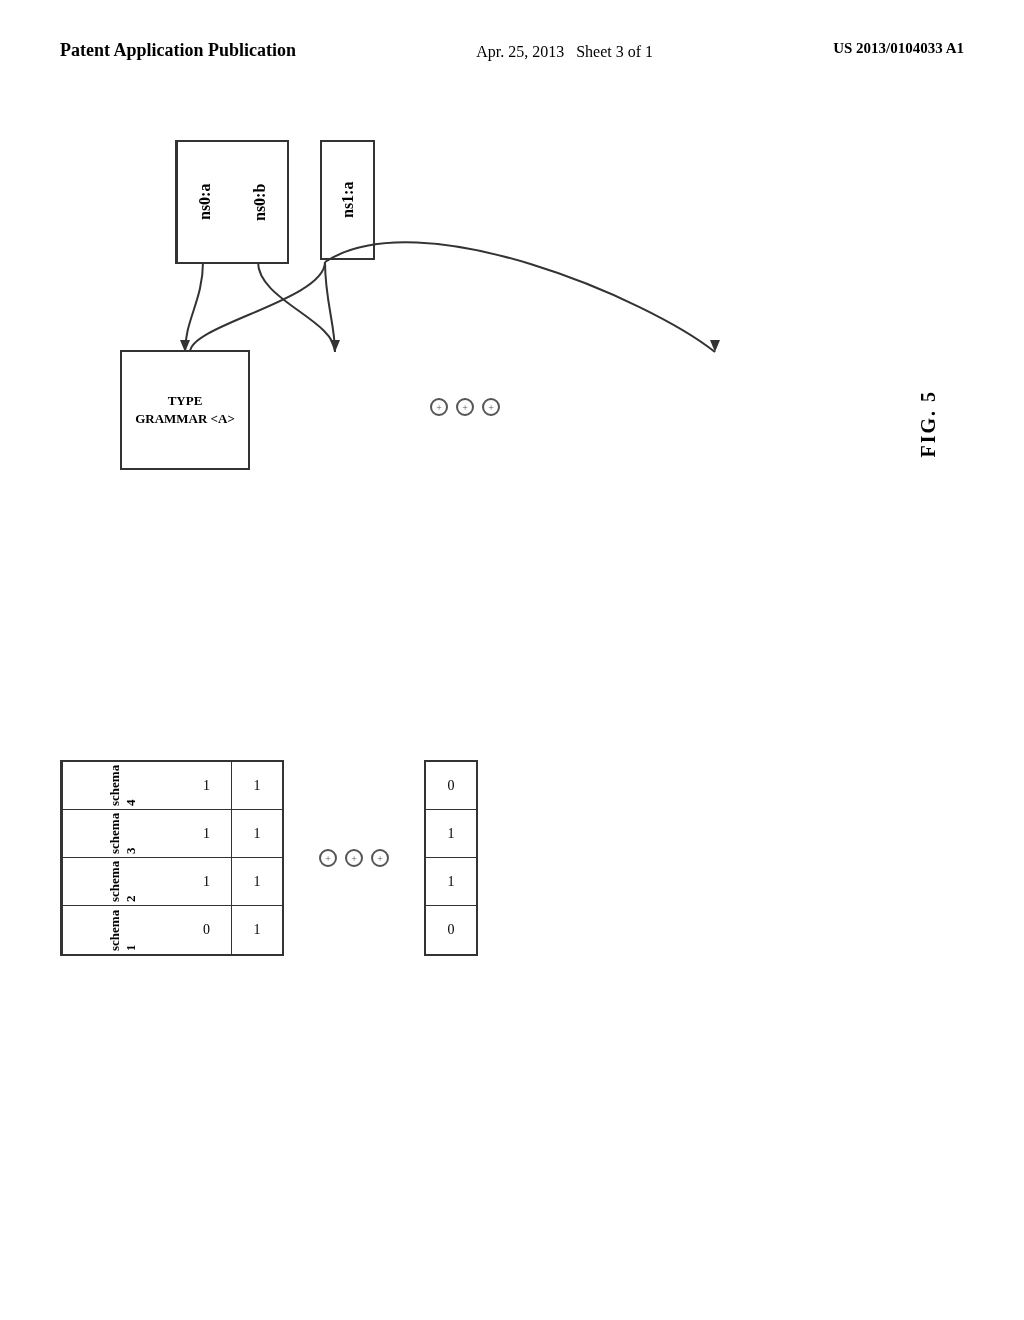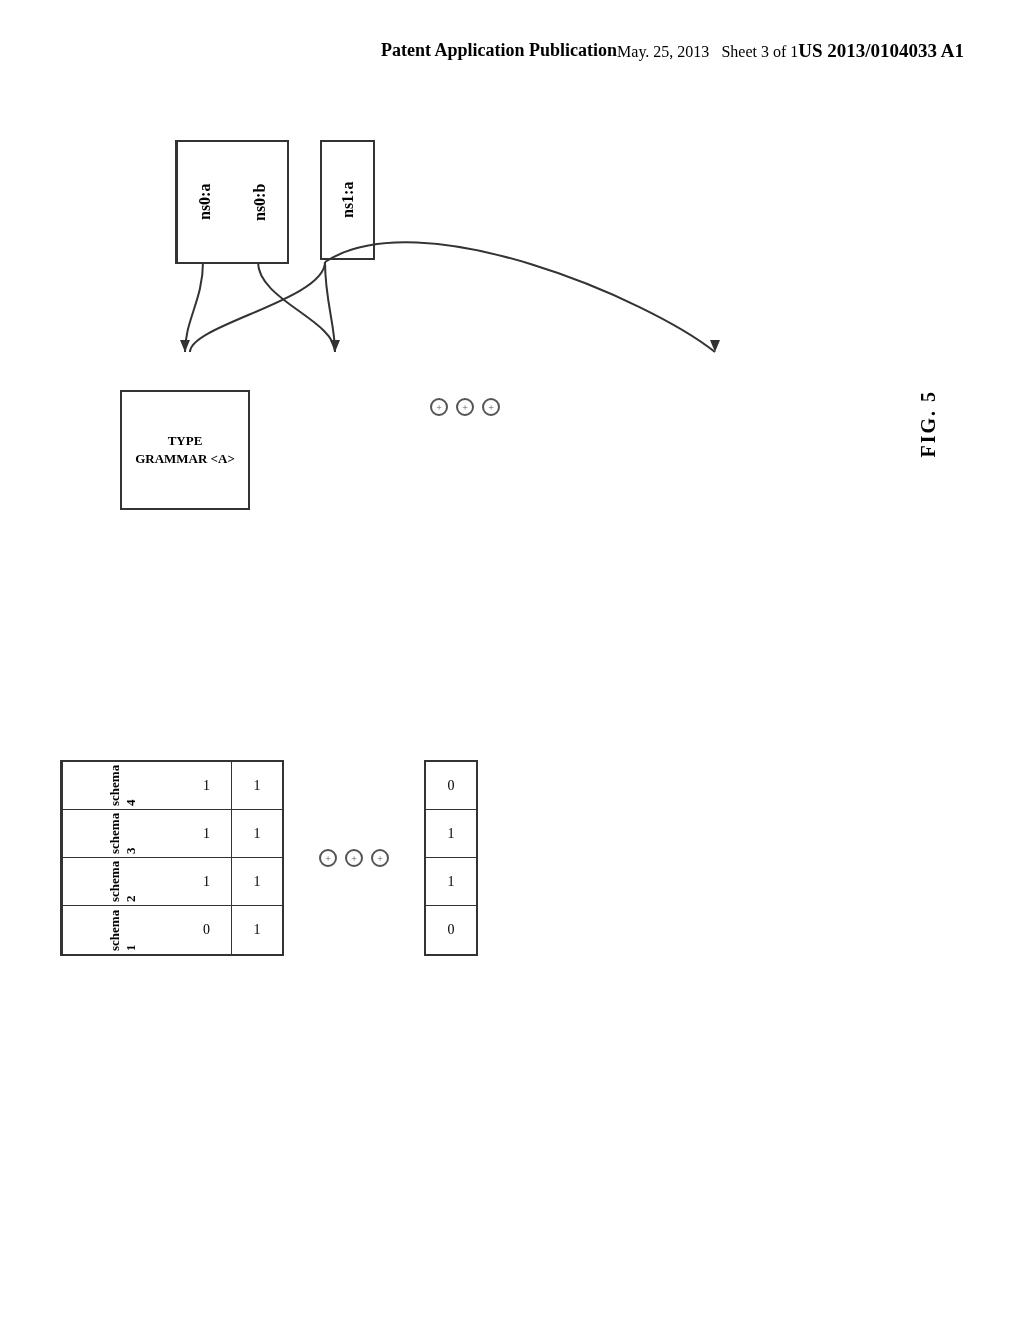--- a/index.html
+++ b/index.html
@@ -8,35 +8,35 @@
       height: 1320px;
       background: #ffffff;
       font-family: 'Times New Roman', Times, serif;
       position: relative;
       overflow: hidden;
     }
 
     
     .header {
       display: flex;
-      justify-content: flex-end;
+      justify-content: space-between;
       align-items: flex-start;
       padding: 40px 60px 0 60px;
     }
     .header-left {
       font-size: 18px;
       font-weight: bold;
     }
     .header-center {
       font-size: 16px;
       text-align: center;
       line-height: 1.5;
     }
     .header-right {
-      font-size: 19px;
+      font-size: 15px;
       font-weight: bold;
     }
 
     
     .diagram-area {
       position: absolute;
       top: 140px;
       left: 60px;
       width: 900px;
       height: 580px;
@@ -217,21 +217,21 @@
     .table-right-cell:last-child {
       border-bottom: none;
     }
   </style>
 </head>
 <body>
 
 <div class="header">
   <div class="header-left">Patent Application Publication</div>
   <div class="header-center">
-    <span>May. 25, 2013</span>&nbsp;&nbsp;
+    <span>Apr. 25, 2013</span>&nbsp;&nbsp;
     <span>Sheet 3 of 1</span>
   </div>
   <div class="header-right">US 2013/0104033 A1</div>
 </div>
 
 <div class="diagram-area">
 
   <svg class="arrows-svg" viewBox="0 0 900 580">
 
     <path d="M 143 122 C 143 160 125 180 125 212" stroke="#333" stroke-width="2" fill="none"></path>
@@ -259,21 +259,21 @@
       </div>
     </div>
   </div>
 
   <div style="position:absolute; top:0; left:240px;">
     <div class="ns-box-single">
       <span>ns1:a</span>
     </div>
   </div>
 
-  <div style="position:absolute; top:210px; left:60px;margin-top:40px;">
+  <div style="position:absolute; top:210px; left:60px;">
     <div class="grammar-box">
       <span>TYPE GRAMMAR &lt;A&gt;</span>
     </div>
   </div>
 
 
   <div class="dots-container" style="top:258px; left:370px;">
     <div class="dot"></div>
     <div class="dot"></div>
     <div class="dot"></div>

